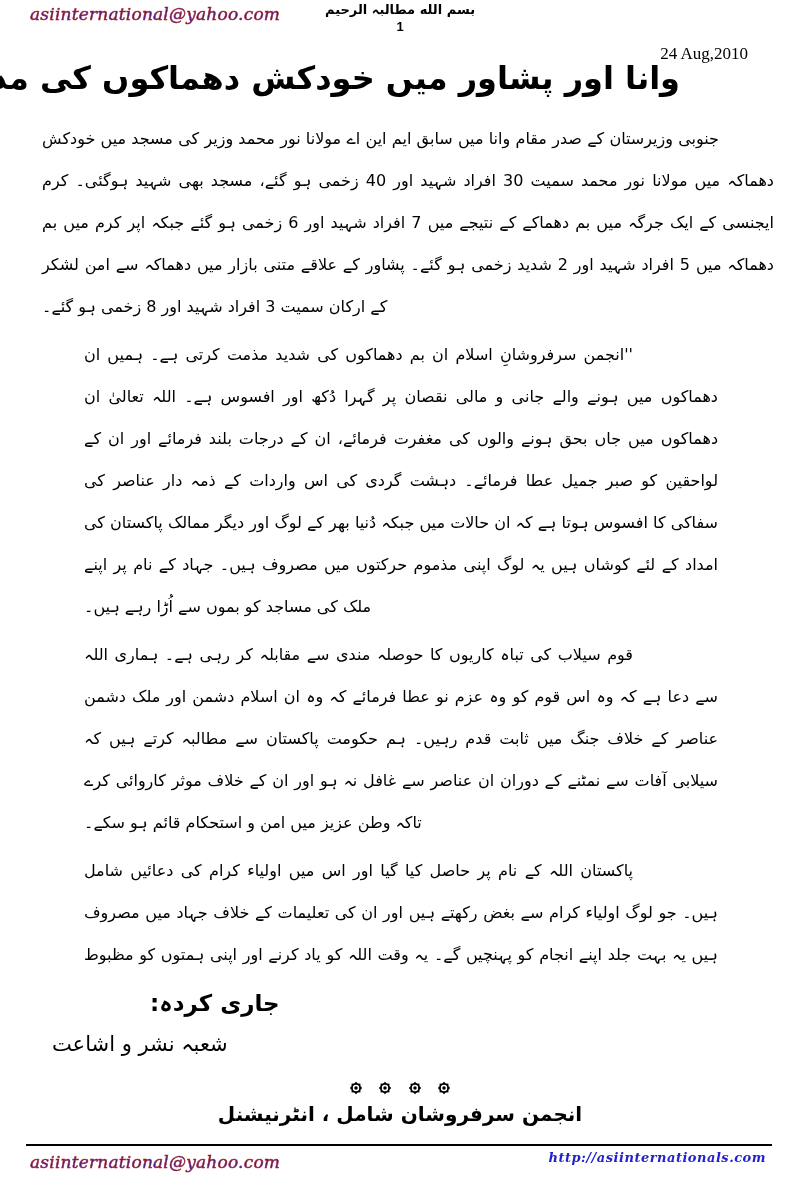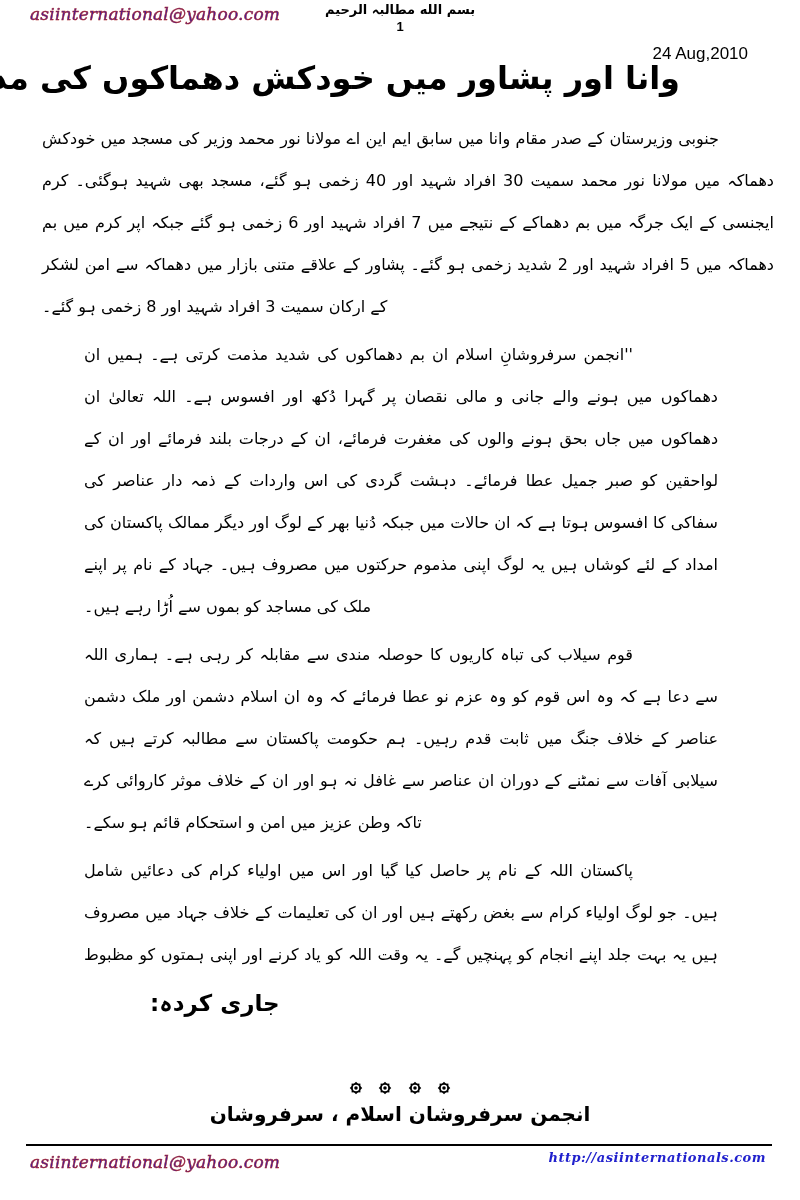--- a/index.html
+++ b/index.html
@@ -33,21 +33,21 @@
     direction: rtl;
   }
   .page-num {
     position: absolute; top: 19px; left: 0; right: 0;
     text-align: center;
     font-family: "Liberation Sans", sans-serif;
     font-size: 13px; font-weight: bold;
   }
   .date {
     position: absolute; top: 44px; right: 52px;
-    font-family: Liberation Sans, sans-serif;
+    font-family: Liberation Serif, serif;
     font-size: 17px;
   }
   .doc-title {
     position: absolute; top: 52px; left: 0; right: 0;
     text-align: center;
     direction: rtl;
     font-size: 32px;
     font-weight: bold;
     padding-left: 150px; 
     padding-right: 120px;
@@ -128,20 +128,21 @@
   </div>
 
   <div class="body-col">
     <p class="para p-main">جنوبی وزیرستان کے صدر مقام وانا میں سابق ایم این اے مولانا نور محمد وزیر کی مسجد میں خودکش دھماکہ میں مولانا نور محمد سمیت 30 افراد شہید اور 40 زخمی ہو گئے، مسجد بھی شہید ہوگئی۔ کرم ایجنسی کے ایک جرگہ میں بم دھماکے کے نتیجے میں 7 افراد شہید اور 6 زخمی ہو گئے جبکہ اپر کرم میں بم دھماکہ میں 5 افراد شہید اور 2 شدید زخمی ہو گئے۔ پشاور کے علاقے متنی بازار میں دھماکہ سے امن لشکر کے ارکان سمیت 3 افراد شہید اور 8 زخمی ہو گئے۔</p>
     <p class="para p-quote">''انجمن سرفروشانِ اسلام ان بم دھماکوں کی شدید مذمت کرتی ہے۔ ہمیں ان دھماکوں میں ہونے والے جانی و مالی نقصان پر گہرا دُکھ اور افسوس ہے۔ اللہ تعالیٰ ان دھماکوں میں جاں بحق ہونے والوں کی مغفرت فرمائے، ان کے درجات بلند فرمائے اور ان کے لواحقین کو صبر جمیل عطا فرمائے۔ دہشت گردی کی اس واردات کے ذمہ دار عناصر کی سفاکی کا افسوس ہوتا ہے کہ ان حالات میں جبکہ دُنیا بھر کے لوگ اور دیگر ممالک پاکستان کی امداد کے لئے کوشاں ہیں یہ لوگ اپنی مذموم حرکتوں میں مصروف ہیں۔ جہاد کے نام پر اپنے ملک کی مساجد کو بموں سے اُڑا رہے ہیں۔</p>
     <p class="para p-quote">قوم سیلاب کی تباہ کاریوں کا حوصلہ مندی سے مقابلہ کر رہی ہے۔ ہماری اللہ سے دعا ہے کہ وہ اس قوم کو وہ عزم نو عطا فرمائے کہ وہ ان اسلام دشمن اور ملک دشمن عناصر کے خلاف جنگ میں ثابت قدم رہیں۔ ہم حکومت پاکستان سے مطالبہ کرتے ہیں کہ سیلابی آفات سے نمٹنے کے دوران ان عناصر سے غافل نہ ہو اور ان کے خلاف موثر کاروائی کرے تاکہ وطن عزیز میں امن و استحکام قائم ہو سکے۔</p>
     <p class="para p-quote">پاکستان اللہ کے نام پر حاصل کیا گیا اور اس میں اولیاء کرام کی دعائیں شامل ہیں۔ جو لوگ اولیاء کرام سے بغض رکھتے ہیں اور ان کی تعلیمات کے خلاف جہاد میں مصروف ہیں یہ بہت جلد اپنے انجام کو پہنچیں گے۔ یہ وقت اللہ کو یاد کرنے اور اپنی ہمتوں کو مظبوط کرنے کا ہے۔ مایوسی کی کوئی بات نہیں یہ کٹھن وقت بہت جلد گزر جائیگا۔ ایک بہت روشن مستقبل نزدیک ہے۔ اللہ تعالیٰ ہمارا حامی و ناصر ہے۔''</p>
   </div>
 
   <div class="sig-issued">جاری کردہ:</div>
+  <div class="sig-dept">شعبہ نشر و اشاعت</div>
 
   <div class="ornaments">
     <svg width="16" height="16" viewBox="0 0 20 20">
       <rect x="4.5" y="4.5" width="11" height="11" fill="#000"></rect>
       <rect x="4.5" y="4.5" width="11" height="11" fill="#000" transform="rotate(45 10 10)"></rect>
       <circle cx="10" cy="10" r="4" fill="#fff"></circle>
       <circle cx="10" cy="10" r="2.2" fill="#000"></circle>
     </svg>
     <svg width="16" height="16" viewBox="0 0 20 20">
       <rect x="4.5" y="4.5" width="11" height="11" fill="#000"></rect>
@@ -156,21 +157,21 @@
       <circle cx="10" cy="10" r="2.2" fill="#000"></circle>
     </svg>
     <svg width="16" height="16" viewBox="0 0 20 20">
       <rect x="4.5" y="4.5" width="11" height="11" fill="#000"></rect>
       <rect x="4.5" y="4.5" width="11" height="11" fill="#000" transform="rotate(45 10 10)"></rect>
       <circle cx="10" cy="10" r="4" fill="#fff"></circle>
       <circle cx="10" cy="10" r="2.2" fill="#000"></circle>
     </svg>
   </div>
 
-  <div class="org-line">انجمن سرفروشان اسلام ، سرفروشان</div>
+  <div class="org-line">انجمن سرفروشان شامل ، انٹرنیشنل</div>
 
   <div class="rule"></div>
 
   <div class="footer-row">
     <a class="script-link ftr-email">asiinternational@yahoo.com</a>
     <a class="ftr-site">http://asiinternationals.com</a>
   </div>
 
 </div>
 

